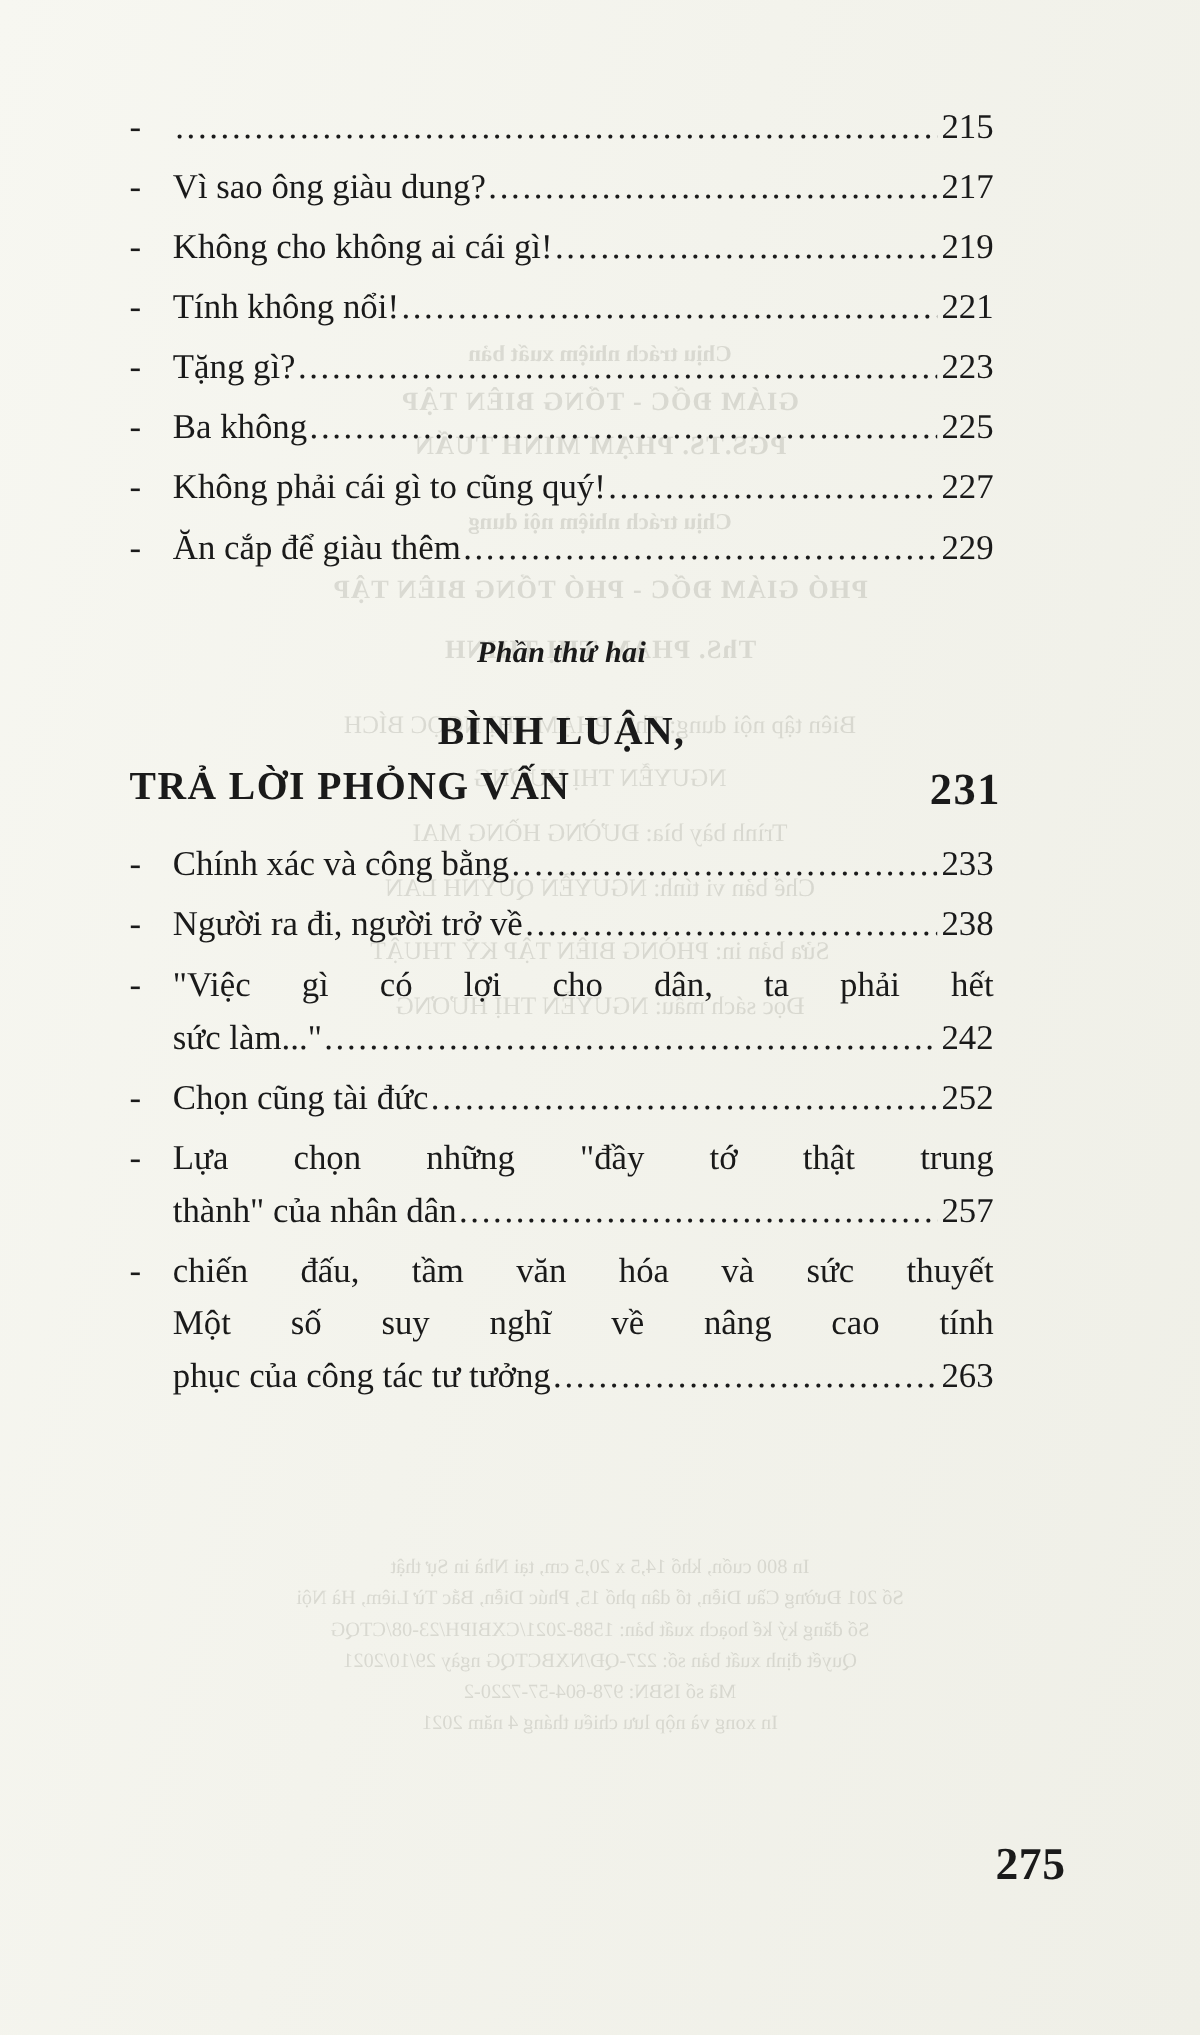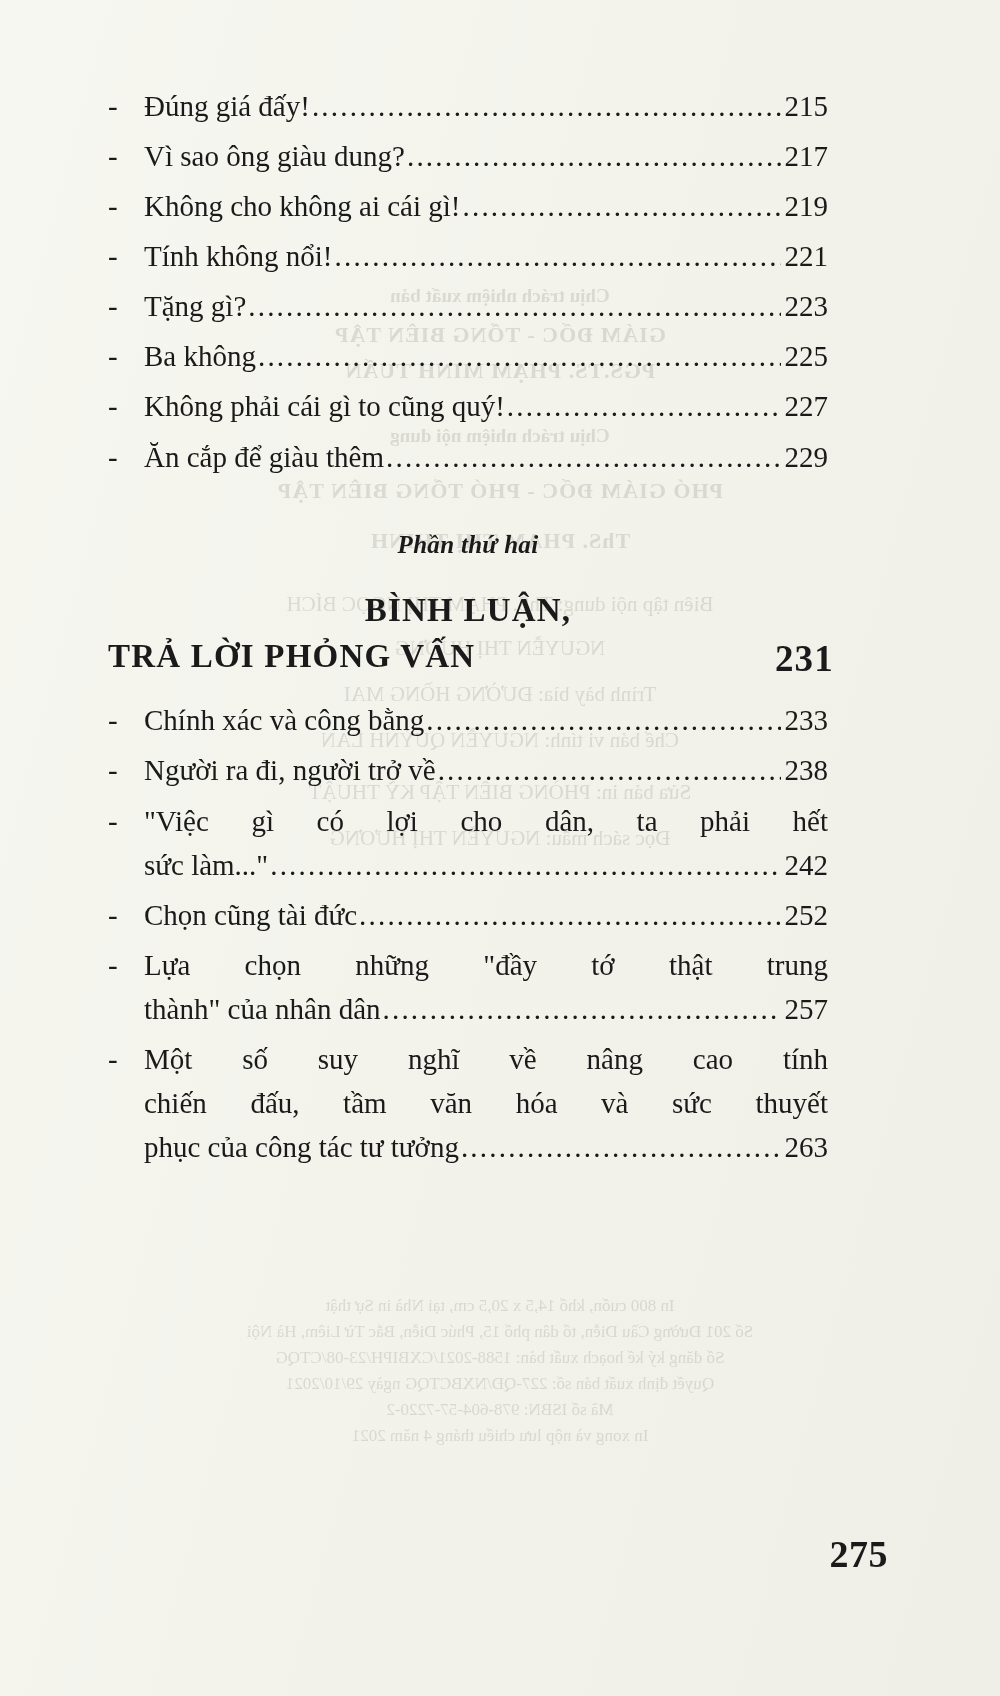--- a/index.html
+++ b/index.html
@@ -161,21 +161,20 @@
     <div class="bleed" style="top:1426px;font-size:17px;">In xong và nộp lưu chiểu tháng 4 năm 2021</div>
   </div>
 
   <div class="toc">
 
     <div>
       <div class="entry">
         <span class="dash">-</span>
         <span class="body">
           <span class="line">
-            <span class="txt">Đúng giá đấy!</span>
             <span class="leader">...........................................................................</span>
             <span class="pg">215</span>
           </span>
         </span>
       </div>
 
       <div class="entry">
         <span class="dash">-</span>
         <span class="body">
           <span class="line">
@@ -319,22 +318,22 @@
             <span class="txt">thành" của nhân dân</span>
             <span class="leader">...........................................................................</span>
             <span class="pg">257</span>
           </span>
         </span>
       </div>
 
       <div class="entry">
         <span class="dash">-</span>
         <span class="body">
+          <span class="wrapline">chiến đấu, tầm văn hóa và sức thuyết</span>
           <span class="wrapline">Một số suy nghĩ về nâng cao tính</span>
-          <span class="wrapline">chiến đấu, tầm văn hóa và sức thuyết</span>
           <span class="line">
             <span class="txt">phục của công tác tư tưởng</span>
             <span class="leader">...........................................................................</span>
             <span class="pg">263</span>
           </span>
         </span>
       </div>
 
     </div>
   </div>

